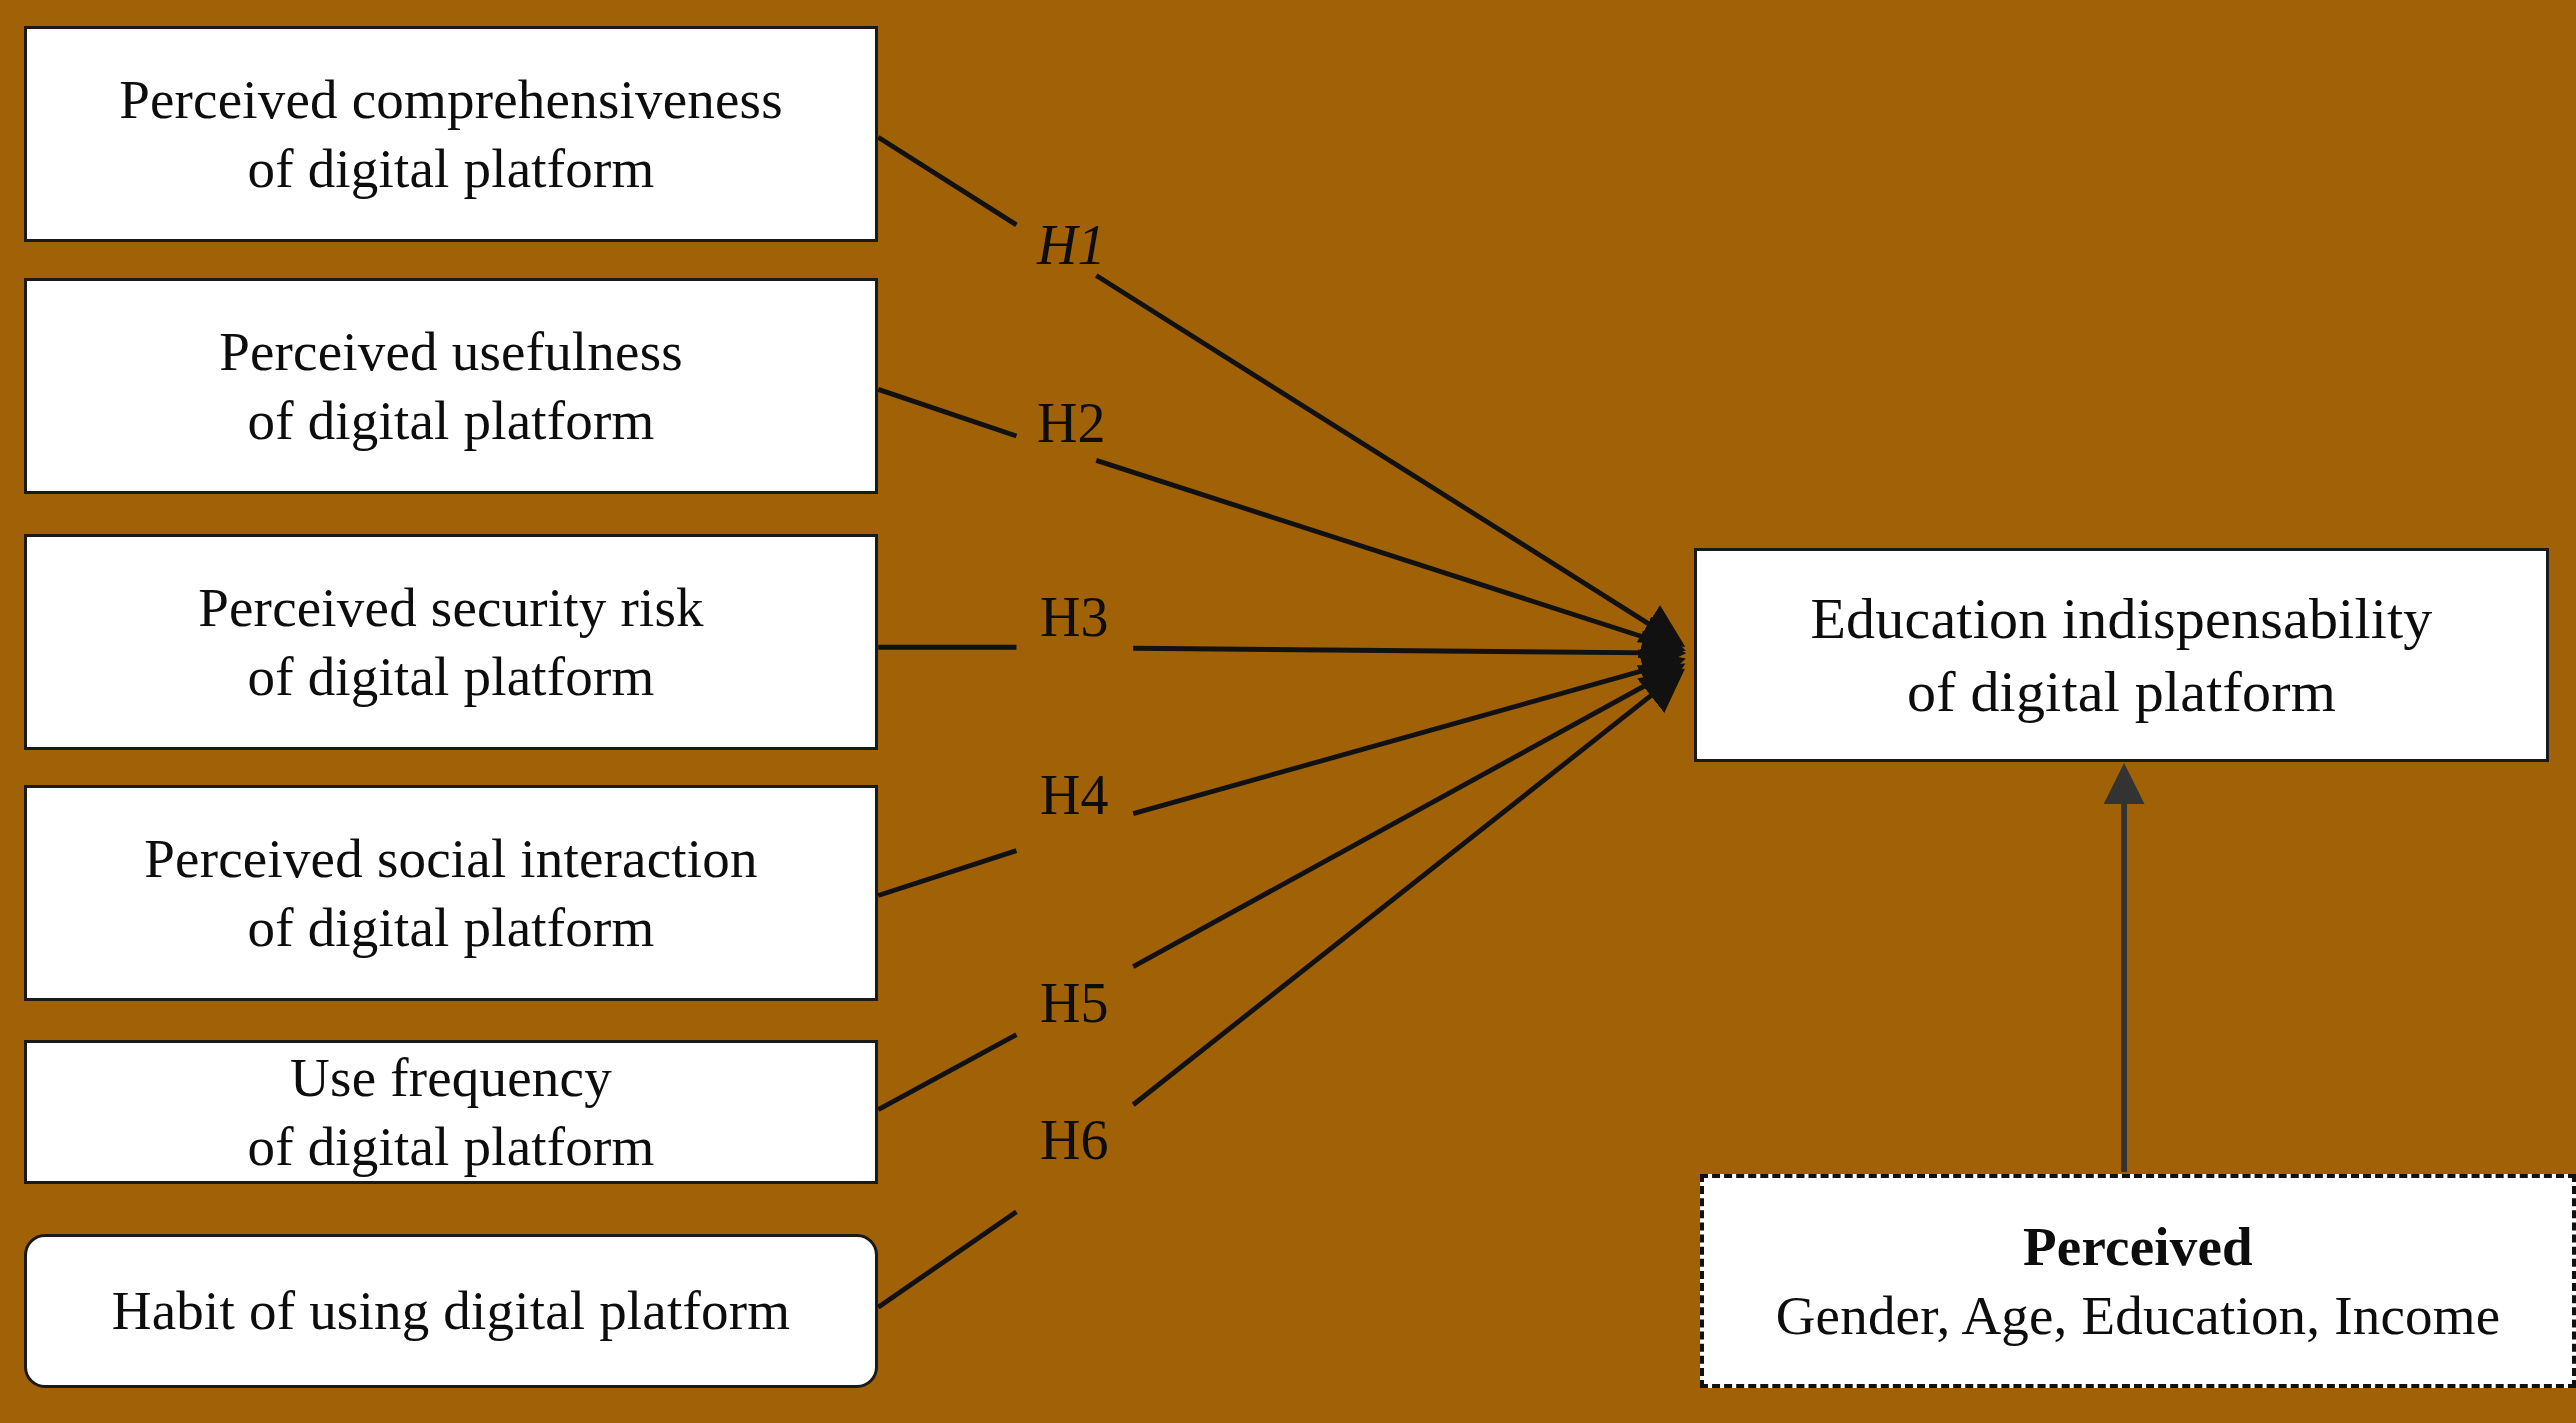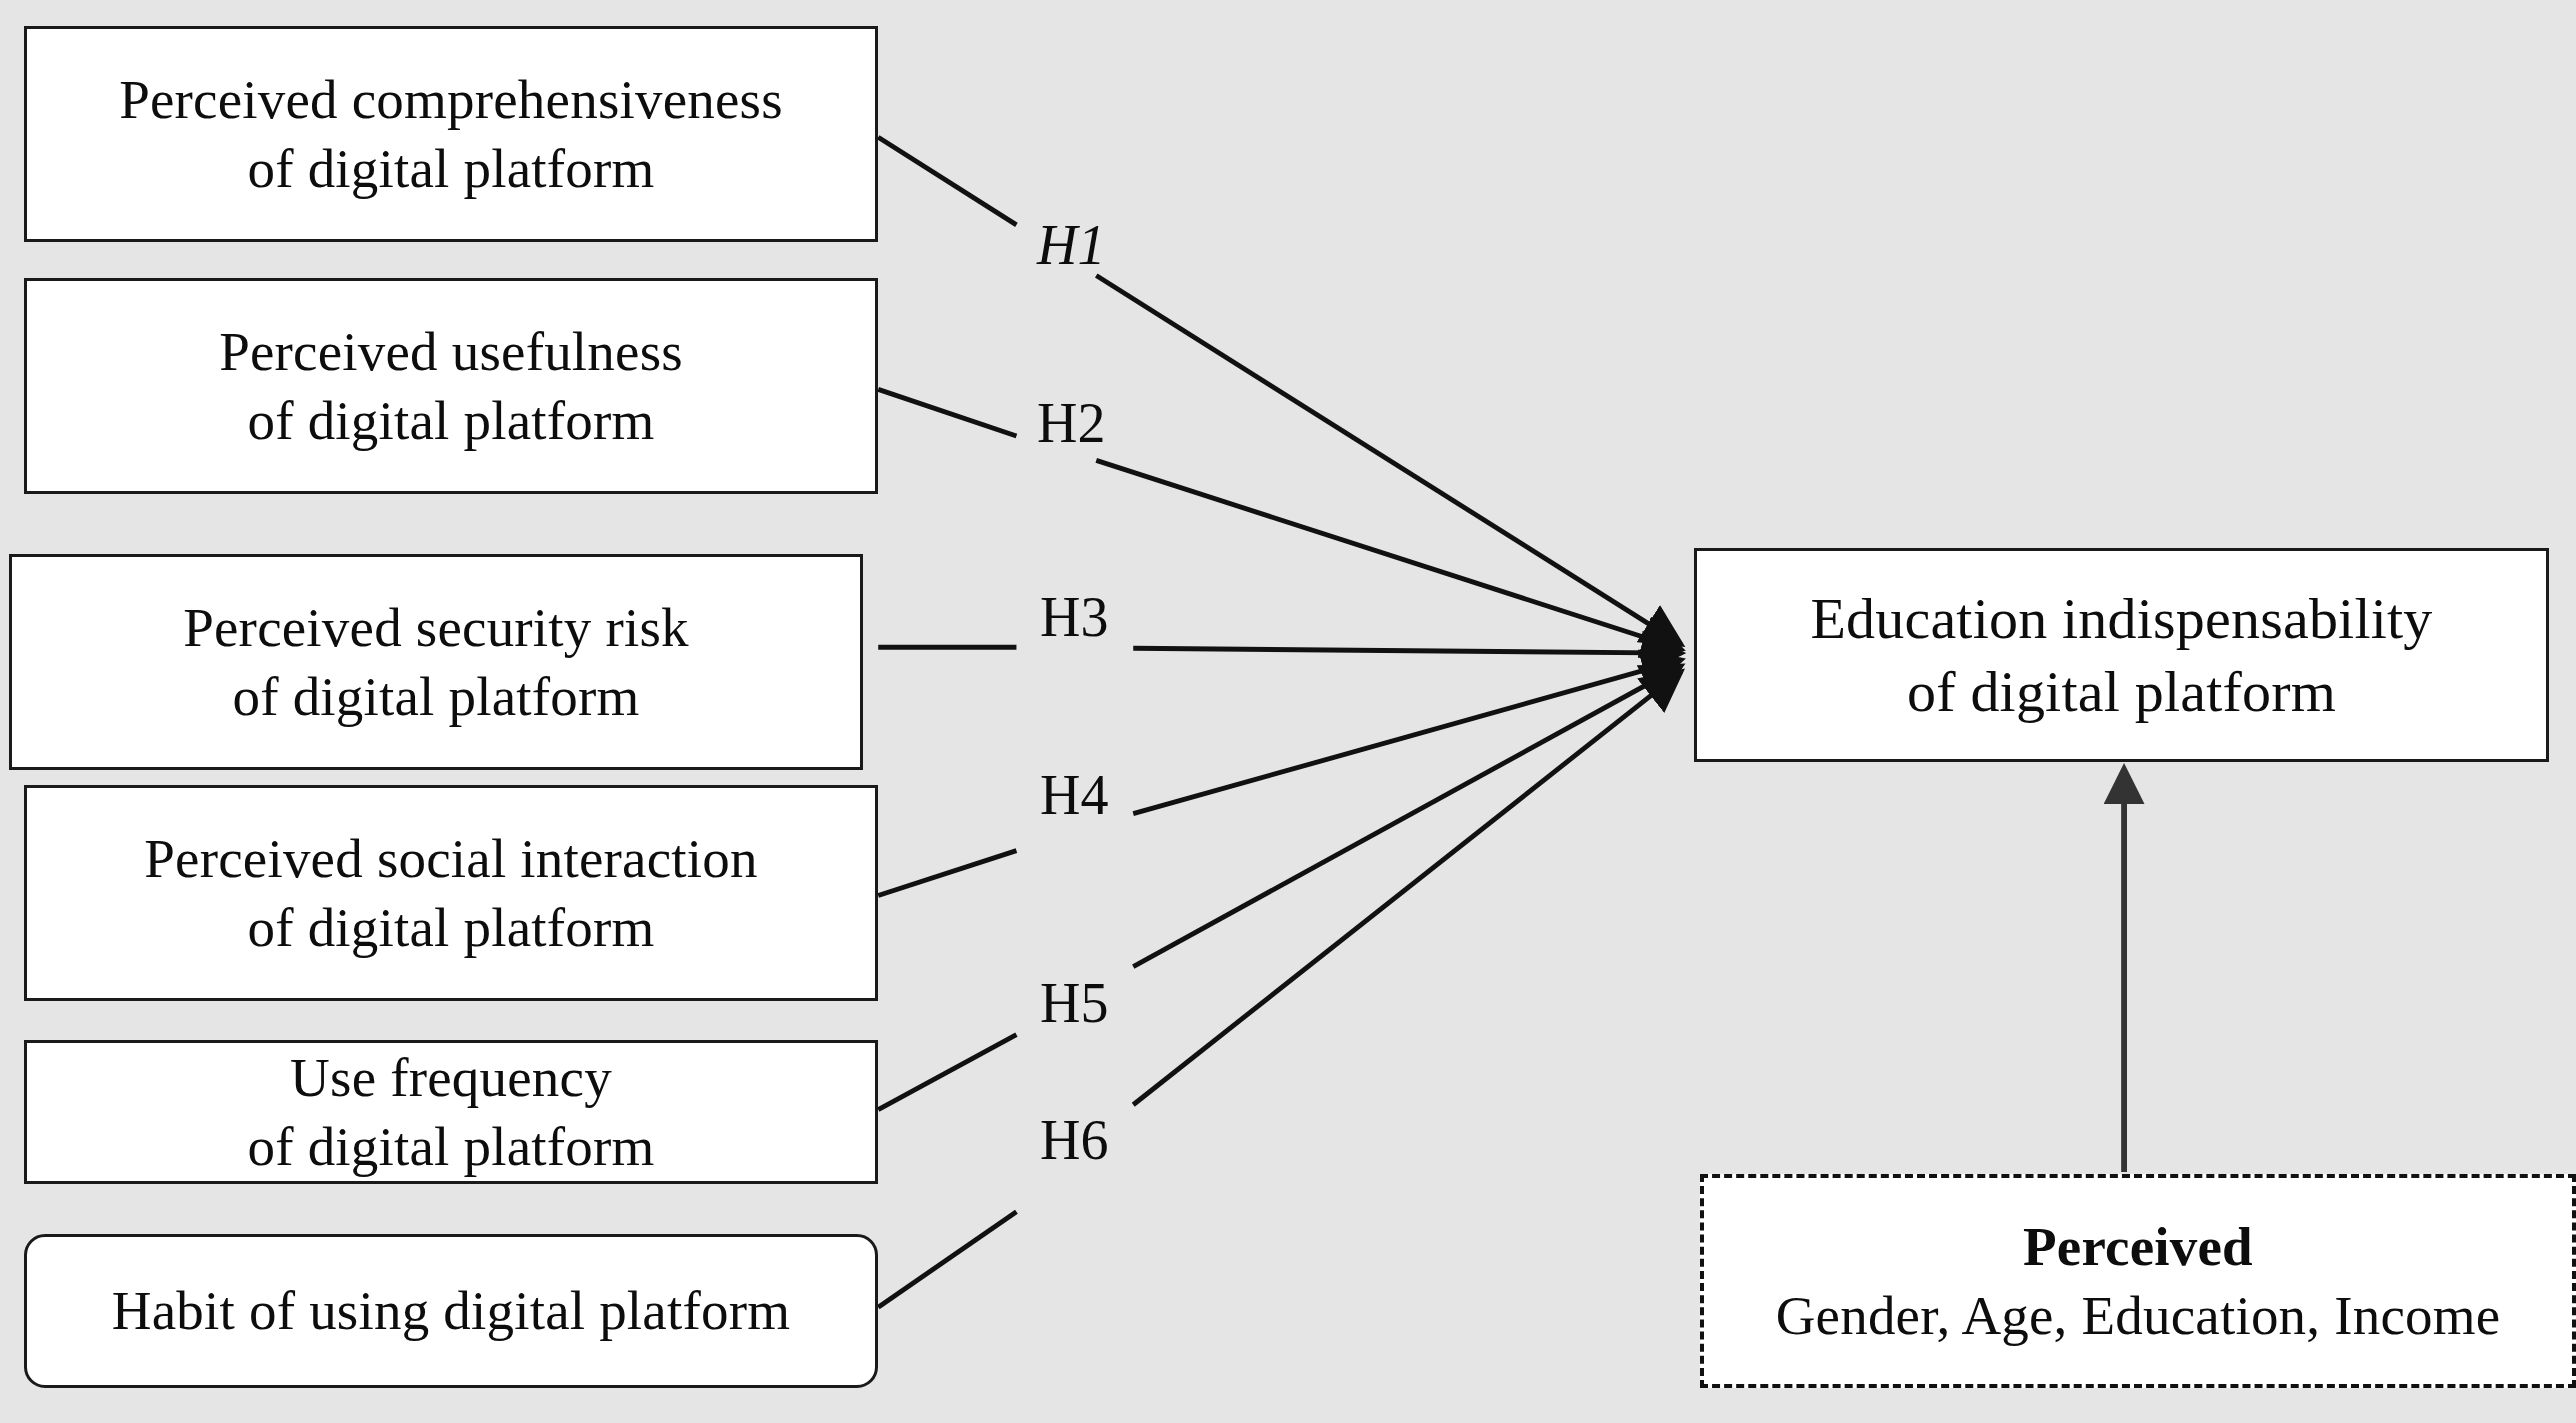--- a/index.html
+++ b/index.html
@@ -4,21 +4,21 @@
 <style>
   html, body {
     margin: 0;
     padding: 0;
     background: #ffffff;
   }
   #canvas {
     position: relative;
     width: 2576px;
     height: 1423px;
-    background: #e5e5e5;
+    background: #a16207;
     font-family: "Liberation Serif", "DejaVu Serif", serif;
     overflow: hidden;
   }
   .node-box {
     position: absolute;
     box-sizing: border-box;
     border: 3.9px solid #1a1a1a;
     background: #ffffff;
     display: flex;
     flex-direction: column;
@@ -51,21 +51,21 @@
   .h-label {
     position: absolute;
     font-size: 56px;
     color: #0d0d0d;
     line-height: 1;
     white-space: nowrap;
   }
   
   #box-comprehensiveness { left: 24px;  top: 26px;   width: 854px; height: 216px; }
   #box-usefulness        { left: 24px;  top: 278px;  width: 854px; height: 216px; }
-  #box-security-risk     { left: 9px;  top: 534px;  width: 854px; height: 216px; margin-top: 20px; }
+  #box-security-risk     { left: 24px;  top: 534px;  width: 854px; height: 216px; }
   #box-social-interaction{ left: 24px;  top: 785px;  width: 854px; height: 216px; }
   #box-use-frequency     { left: 24px;  top: 1040px; width: 854px; height: 144px; }
   #box-habit             { left: 24px;  top: 1234px; width: 854px; height: 154px; border-radius: 21px; }
   
   #box-indispensability  { left: 1694px; top: 548px;  width: 855px; height: 214px; font-size: 58px; }
   #box-controls          { left: 1700px; top: 1174px; width: 876px; height: 214px; }
 </style>
 </head>
 <body>
 

